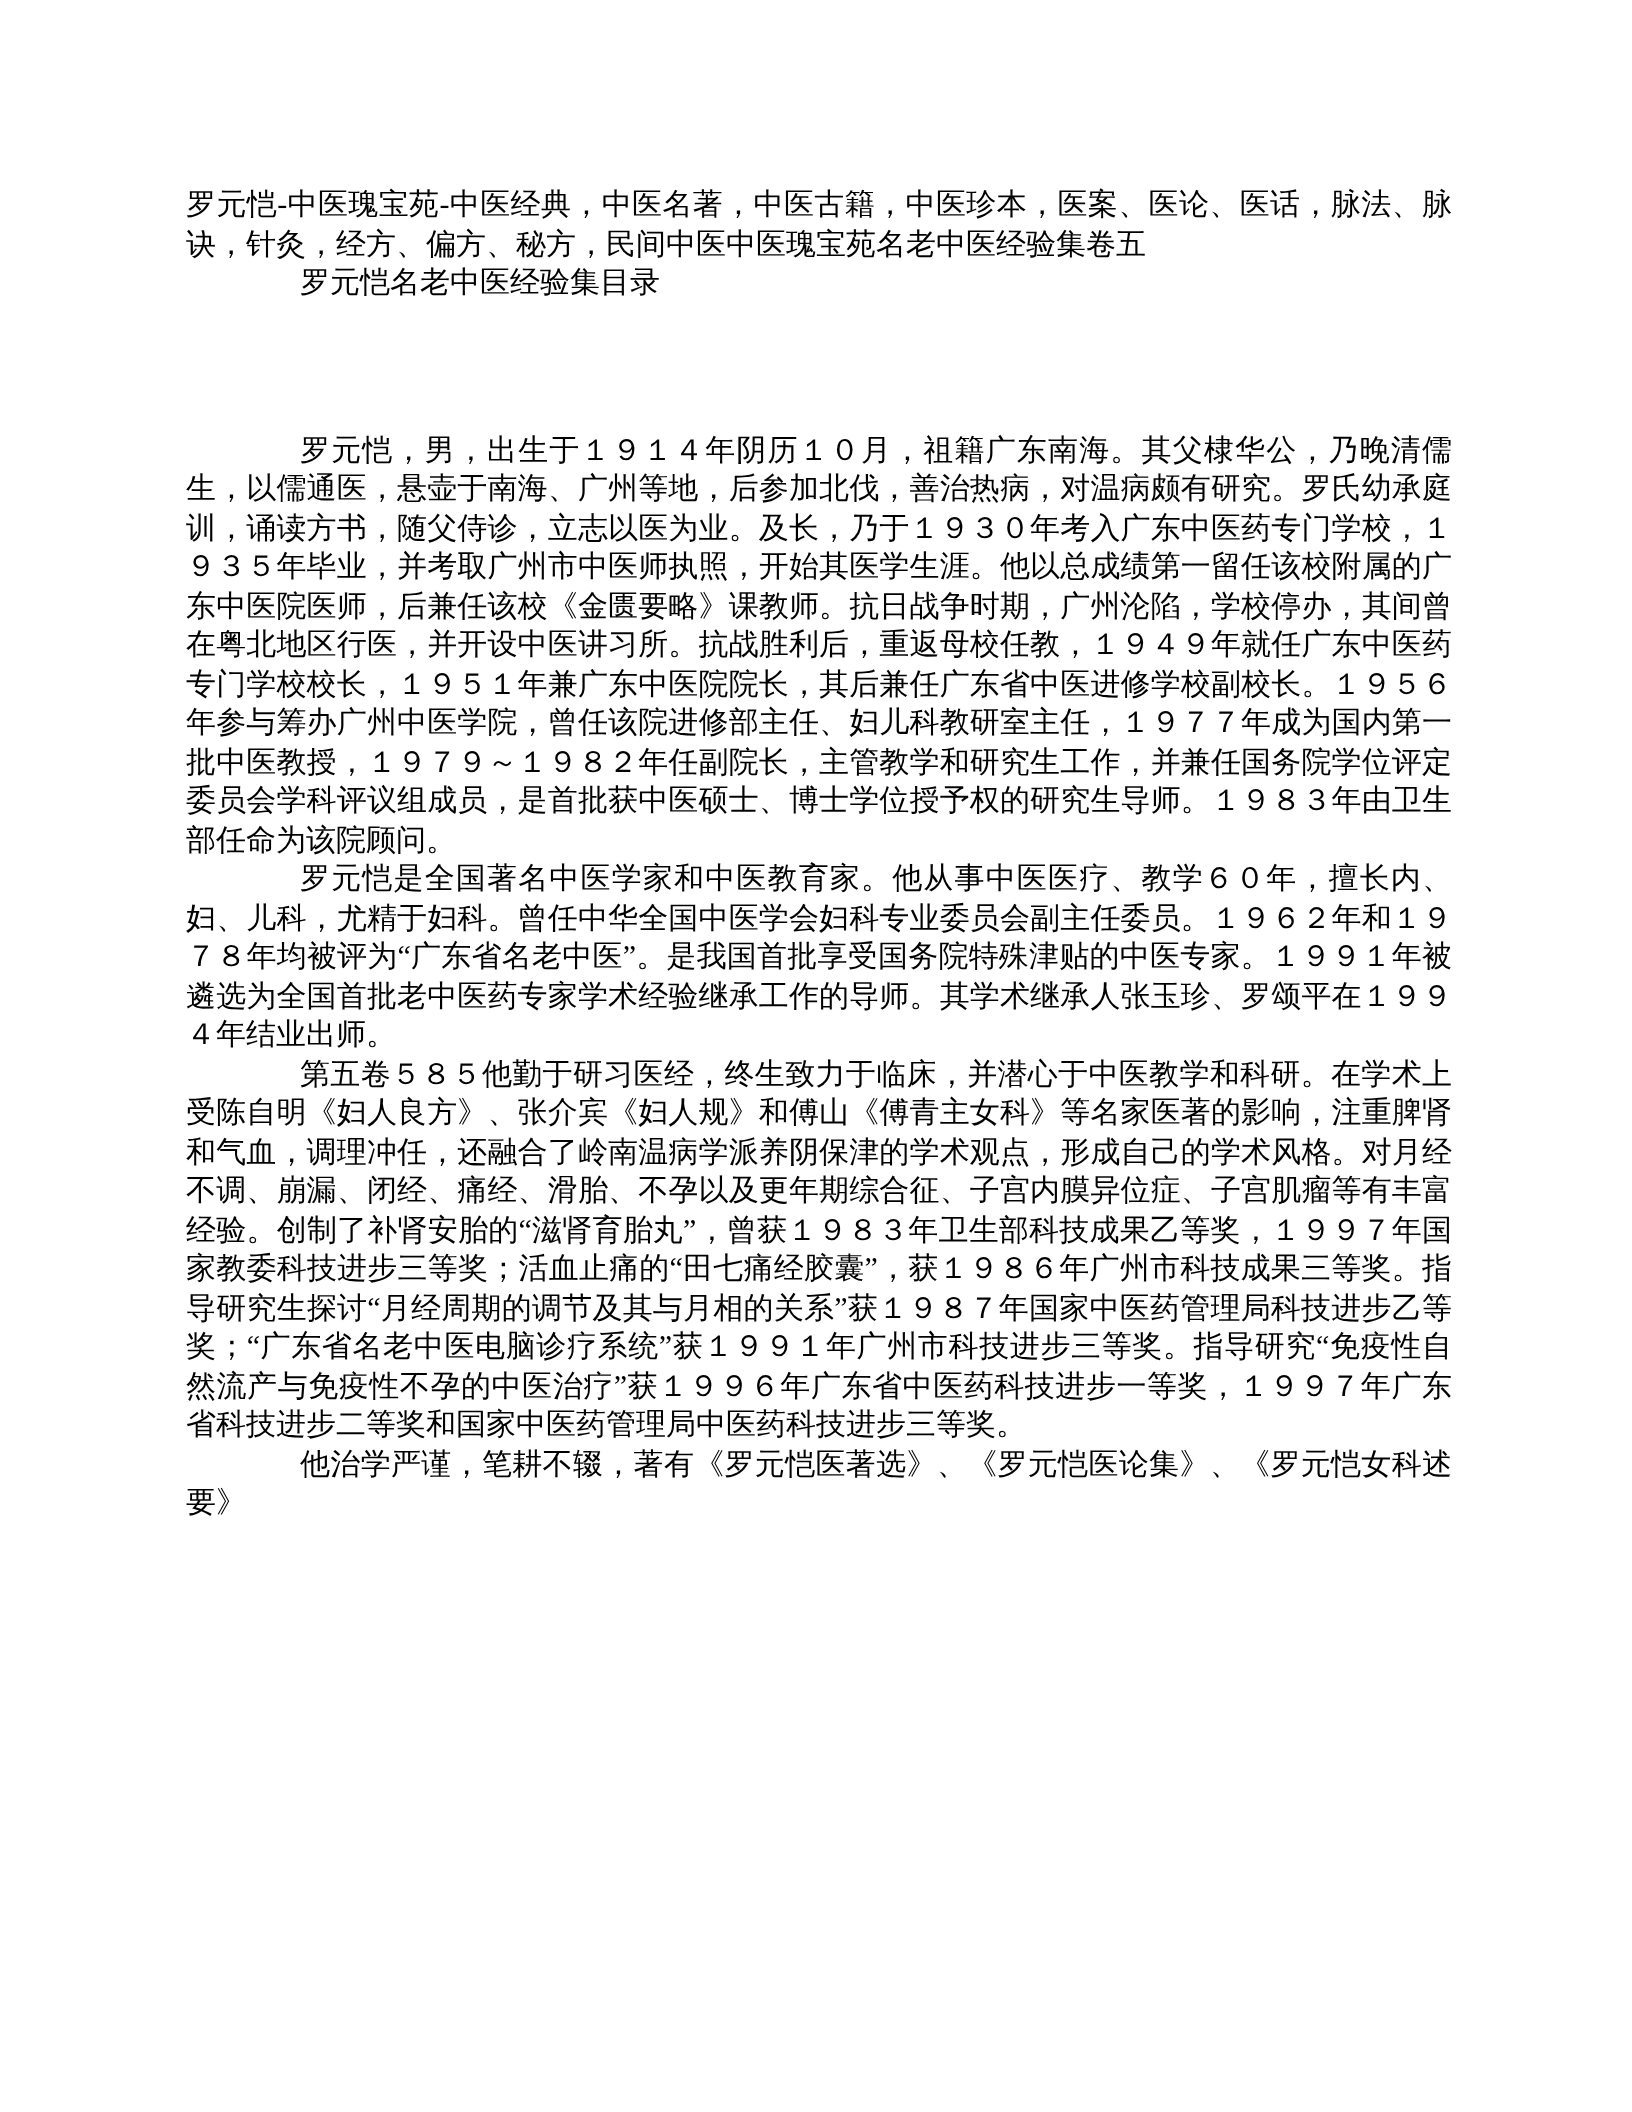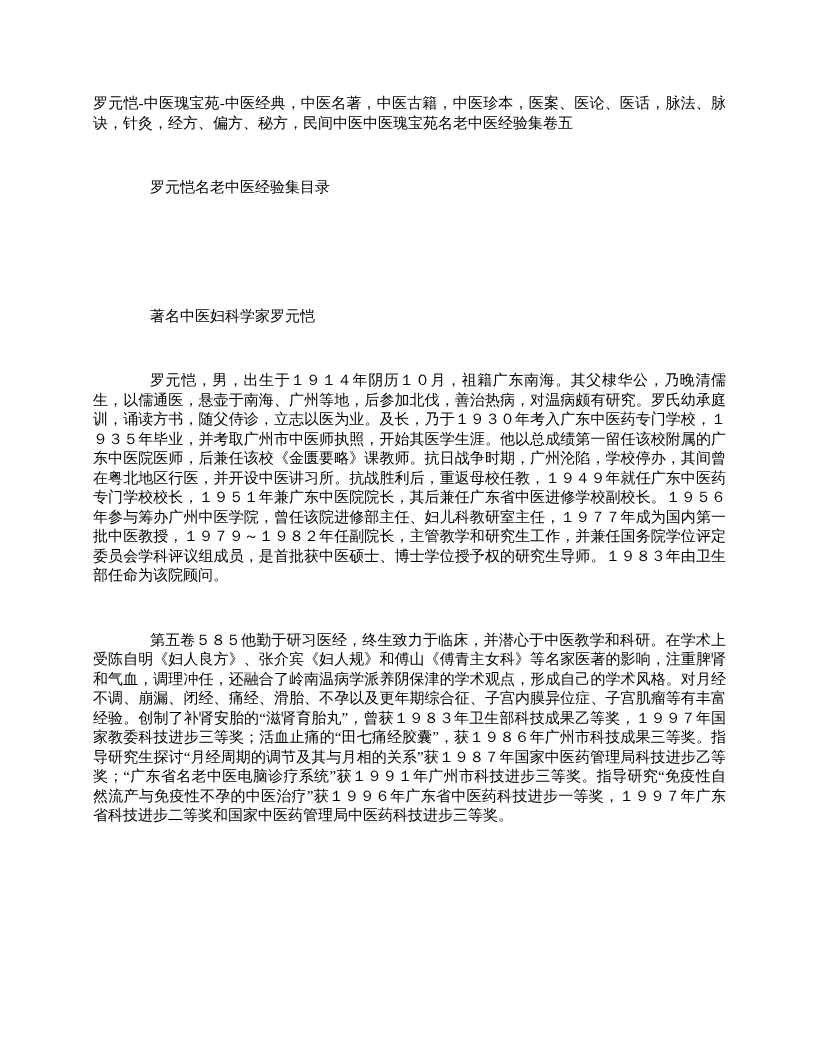--- a/index.html
+++ b/index.html
@@ -21,31 +21,31 @@
     color: #000000;
   }
   .para {
     margin: 0;
     text-align: justify;
     word-break: break-all;
     letter-spacing: 0;
   }
   .para.indent {
     text-indent: 57px;
-    margin-top: 45px;
   }
   .blank-gap {
     height: 64px;
   }
 </style>
 </head>
 <body>
 
 <div class="page">
   <p class="para">罗元恺-中医瑰宝苑-中医经典，中医名著，中医古籍，中医珍本，医案、医论、医话，脉法、脉诀，针灸，经方、偏方、秘方，民间中医中医瑰宝苑名老中医经验集卷五</p>
   <p class="para indent">罗元恺名老中医经验集目录</p>
 
   <div class="blank-gap"></div>
 
-  <p class="para indent">著名中医妇科学家罗元恺</p>
   <p class="para indent">罗元恺，男，出生于１９１４年阴历１０月，祖籍广东南海。其父棣华公，乃晚清儒生，以儒通医，悬壶于南海、广州等地，后参加北伐，善治热病，对温病颇有研究。罗氏幼承庭训，诵读方书，随父侍诊，立志以医为业。及长，乃于１９３０年考入广东中医药专门学校，１９３５年毕业，并考取广州市中医师执照，开始其医学生涯。他以总成绩第一留任该校附属的广东中医院医师，后兼任该校《金匮要略》课教师。抗日战争时期，广州沦陷，学校停办，其间曾在粤北地区行医，并开设中医讲习所。抗战胜利后，重返母校任教，１９４９年就任广东中医药专门学校校长，１９５１年兼广东中医院院长，其后兼任广东省中医进修学校副校长。１９５６年参与筹办广州中医学院，曾任该院进修部主任、妇儿科教研室主任，１９７７年成为国内第一批中医教授，１９７９～１９８２年任副院长，主管教学和研究生工作，并兼任国务院学位评定委员会学科评议组成员，是首批获中医硕士、博士学位授予权的研究生导师。１９８３年由卫生部任命为该院顾问。</p>
+  <p class="para indent">罗元恺是全国著名中医学家和中医教育家。他从事中医医疗、教学６０年，擅长内、妇、儿科，尤精于妇科。曾任中华全国中医学会妇科专业委员会副主任委员。１９６２年和１９７８年均被评为“广东省名老中医”。是我国首批享受国务院特殊津贴的中医专家。１９９１年被遴选为全国首批老中医药专家学术经验继承工作的导师。其学术继承人张玉珍、罗颂平在１９９４年结业出师。</p>
   <p class="para indent">第五卷５８５他勤于研习医经，终生致力于临床，并潜心于中医教学和科研。在学术上受陈自明《妇人良方》、张介宾《妇人规》和傅山《傅青主女科》等名家医著的影响，注重脾肾和气血，调理冲任，还融合了岭南温病学派养阴保津的学术观点，形成自己的学术风格。对月经不调、崩漏、闭经、痛经、滑胎、不孕以及更年期综合征、子宫内膜异位症、子宫肌瘤等有丰富经验。创制了补肾安胎的“滋肾育胎丸”，曾获１９８３年卫生部科技成果乙等奖，１９９７年国家教委科技进步三等奖；活血止痛的“田七痛经胶囊”，获１９８６年广州市科技成果三等奖。指导研究生探讨“月经周期的调节及其与月相的关系”获１９８７年国家中医药管理局科技进步乙等奖；“广东省名老中医电脑诊疗系统”获１９９１年广州市科技进步三等奖。指导研究“免疫性自然流产与免疫性不孕的中医治疗”获１９９６年广东省中医药科技进步一等奖，１９９７年广东省科技进步二等奖和国家中医药管理局中医药科技进步三等奖。</p>
+  <p class="para indent">他治学严谨，笔耕不辍，著有《罗元恺医著选》、《罗元恺医论集》、《罗元恺女科述要》</p>
 </div>
 
 </body></html>

